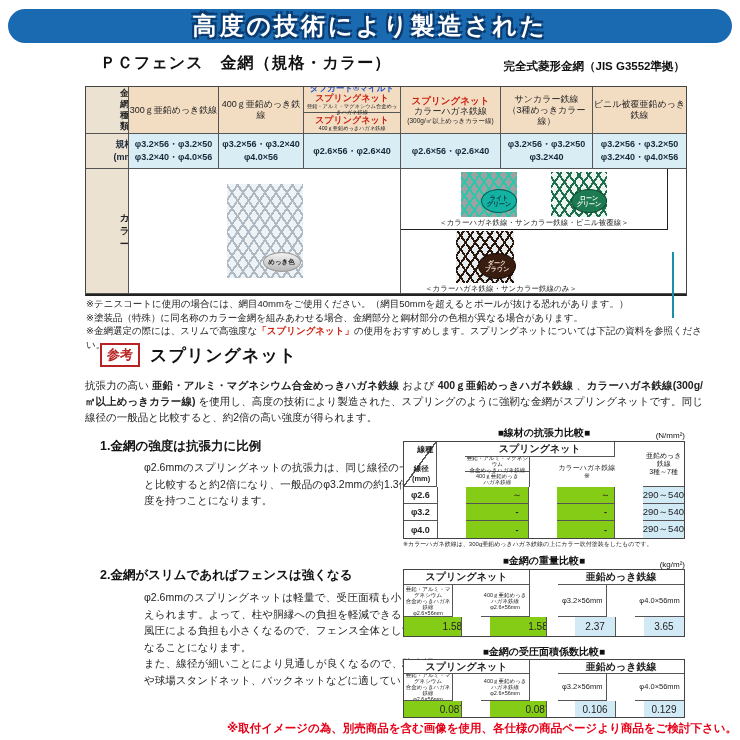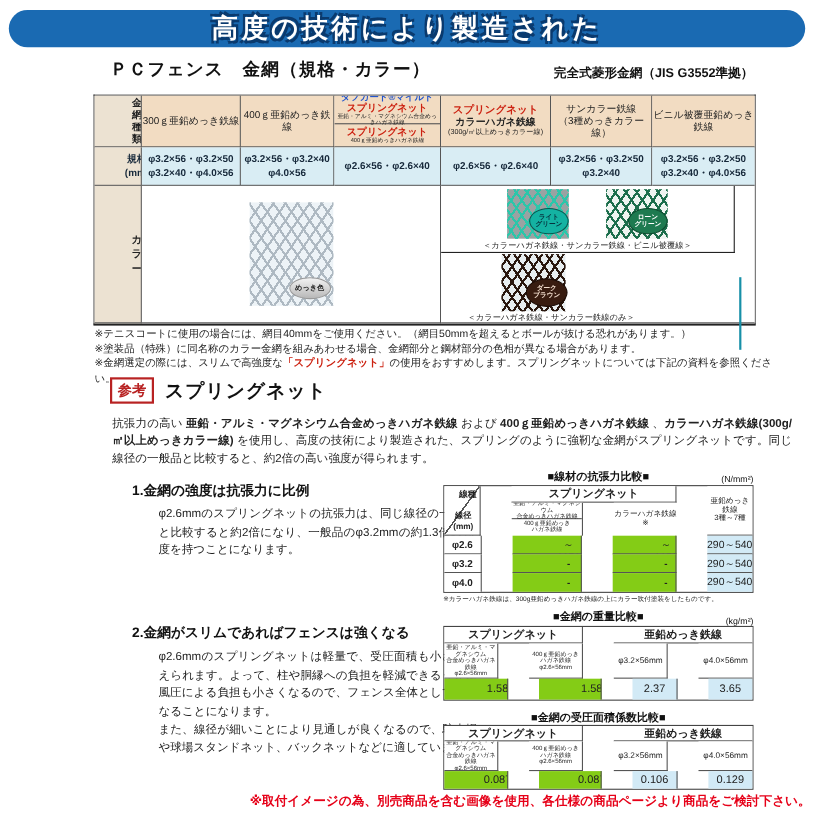--- a/index.html
+++ b/index.html
@@ -75,25 +75,25 @@
   .tealline{position:absolute;left:672px;top:252px;width:2px;height:66px;background:#1790a8;}
 
   
   .notes{position:absolute;left:86px;top:297px;width:620px;font-size:9.5px;line-height:13.5px;color:#222;}
   .notes .red{color:#cc2211;font-weight:bold;}
 
   
   .refline{position:absolute;left:100px;top:343px;display:flex;align-items:center;gap:10px;}
   .refbadge{border:2px solid #b82222;color:#b82222;font-weight:bold;font-size:13px;padding:1px 5px;}
   .reftitle{font-size:17px;font-weight:bold;color:#111;letter-spacing:1px;}
-  .intro{position:absolute;left:102px;top:377px;width:618px;font-size:10.5px;line-height:16px;color:#222;text-align:justify;}
+  .intro{position:absolute;left:85px;top:377px;width:618px;font-size:10.5px;line-height:16px;color:#222;text-align:justify;}
   .intro b{font-weight:bold;}
 
   
-  .sechead{position:absolute;font-size:12.5px;font-weight:bold;color:#111;margin-left:20px;}
+  .sechead{position:absolute;font-size:12.5px;font-weight:bold;color:#111;}
   .secbody{position:absolute;font-size:10.5px;line-height:16.5px;color:#222;text-align:justify;margin-left:27px;}
 
   
   .ttl{position:absolute;font-size:10px;font-weight:bold;color:#111;}
   .unit{position:absolute;font-size:8px;color:#111;}
   .mtable{position:absolute;border:1px solid #444;box-sizing:content-box;}
   .mrow{display:flex;gap:28px;}
   .m{box-sizing:border-box;border-right:1px solid #555;border-bottom:1px solid #555;
      display:flex;flex-direction:column;align-items:center;justify-content:center;text-align:center;background:#fff;overflow:hidden;}
   .mrow .m:last-child{border-right:none;}
@@ -142,21 +142,21 @@
           <span class="spred">スプリングネット</span>
           <span class="tiny">亜鉛・アルミ・マグネシウム合金めっきハガネ鉄線</span>
         </div>
         <div class="half bot">
           <span class="spred">スプリングネット</span>
           <span class="tiny">400ｇ亜鉛めっきハガネ鉄線</span>
         </div>
       </div>
       <div class="c w4">
         <span class="spred" style="font-size:9.5px;">スプリングネット</span>
-        <span style="font-weight:bold;">カラーハガネ鉄線</span>
+        <span style="font-weight:normal;">カラーハガネ鉄線</span>
         <span style="font-size:6.5px;line-height:7px;">(300g/㎡以上めっきカラー線)</span>
       </div>
       <div class="c w5 pre">サンカラー鉄線
 （3種めっきカラー線）</div>
       <div class="c w6 small8">ビニル被覆亜鉛めっき鉄線</div>
     </div>
 
     <div class="srow grow">
       <div class="c w0 hleft" style="background:#ece2d2;">規格 (mm)</div>
       <div class="c w1 pre">φ3.2×56・φ3.2×50

